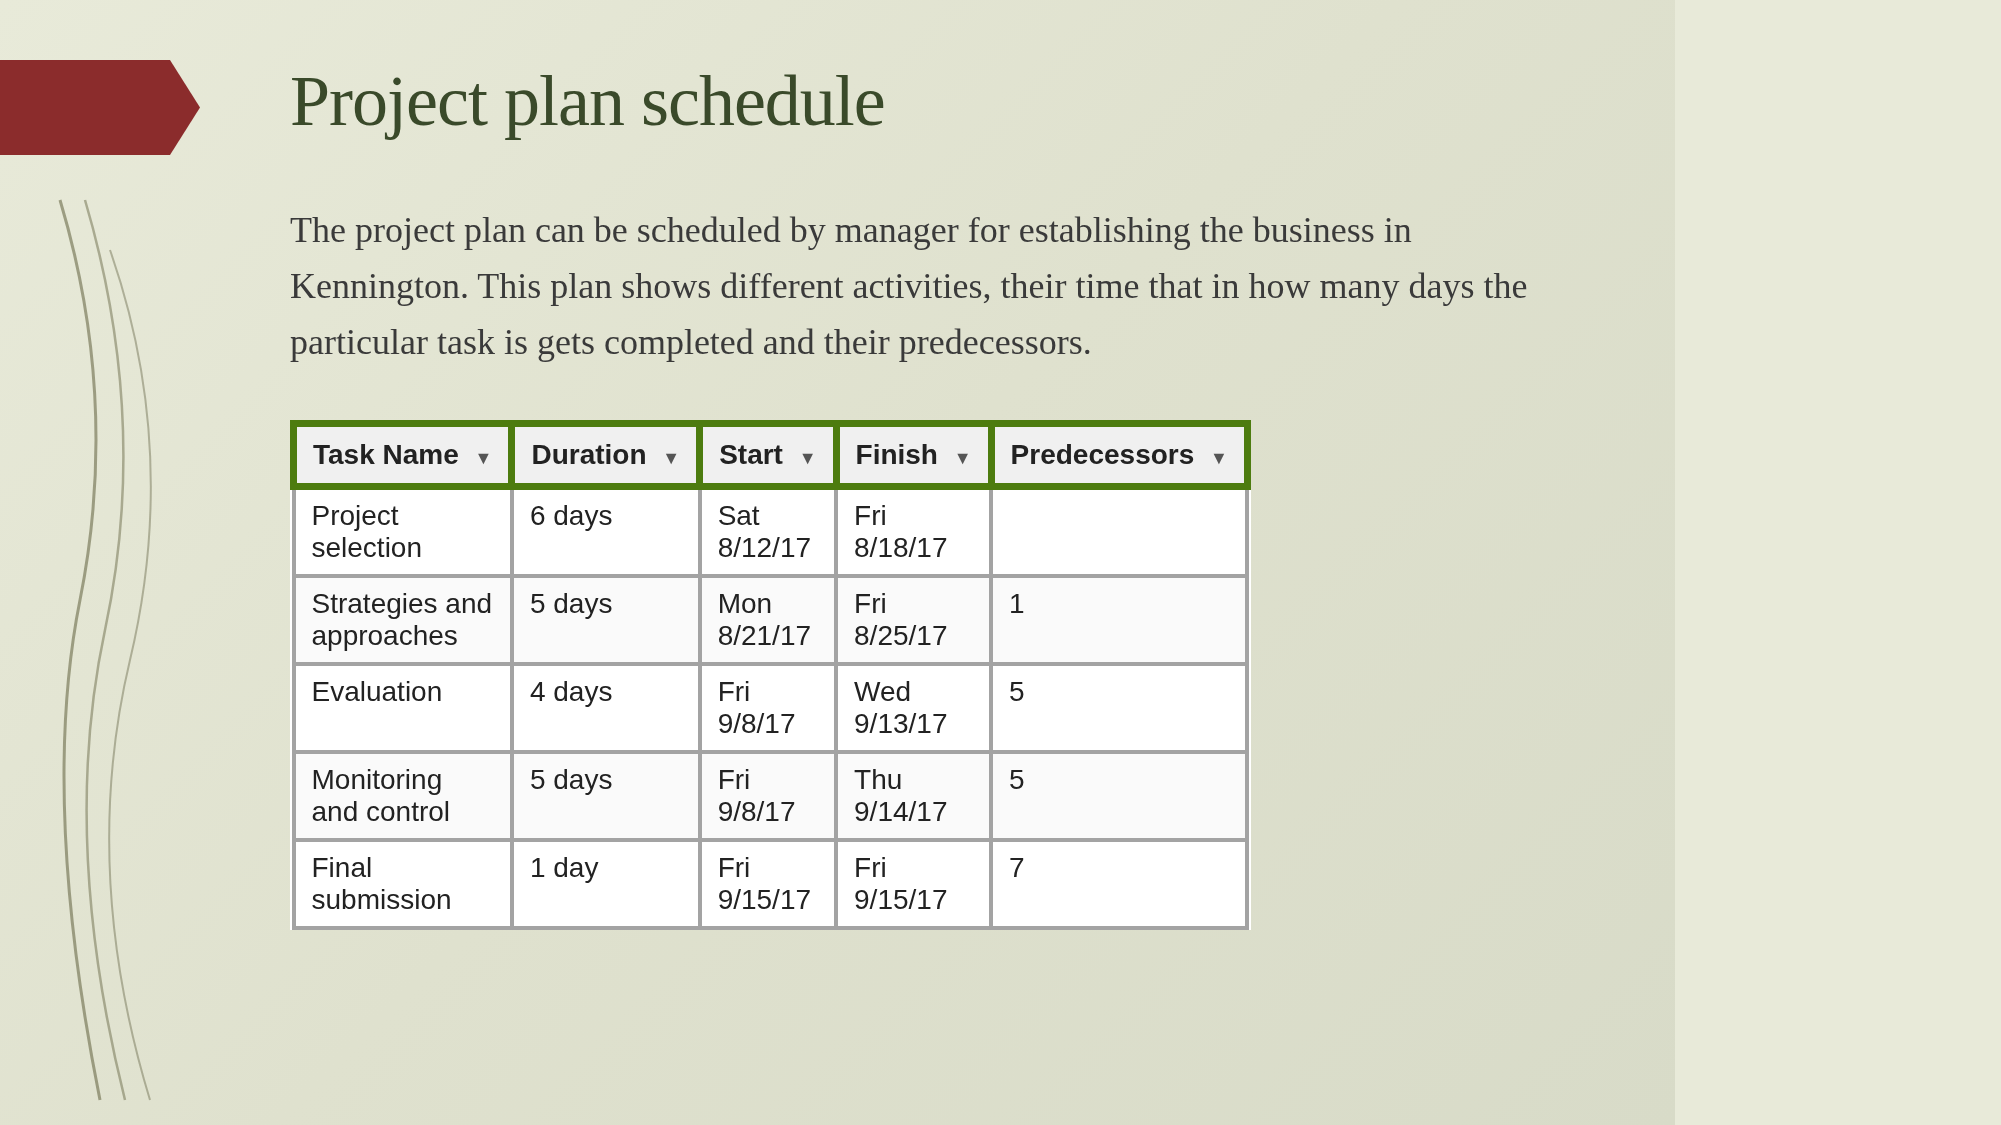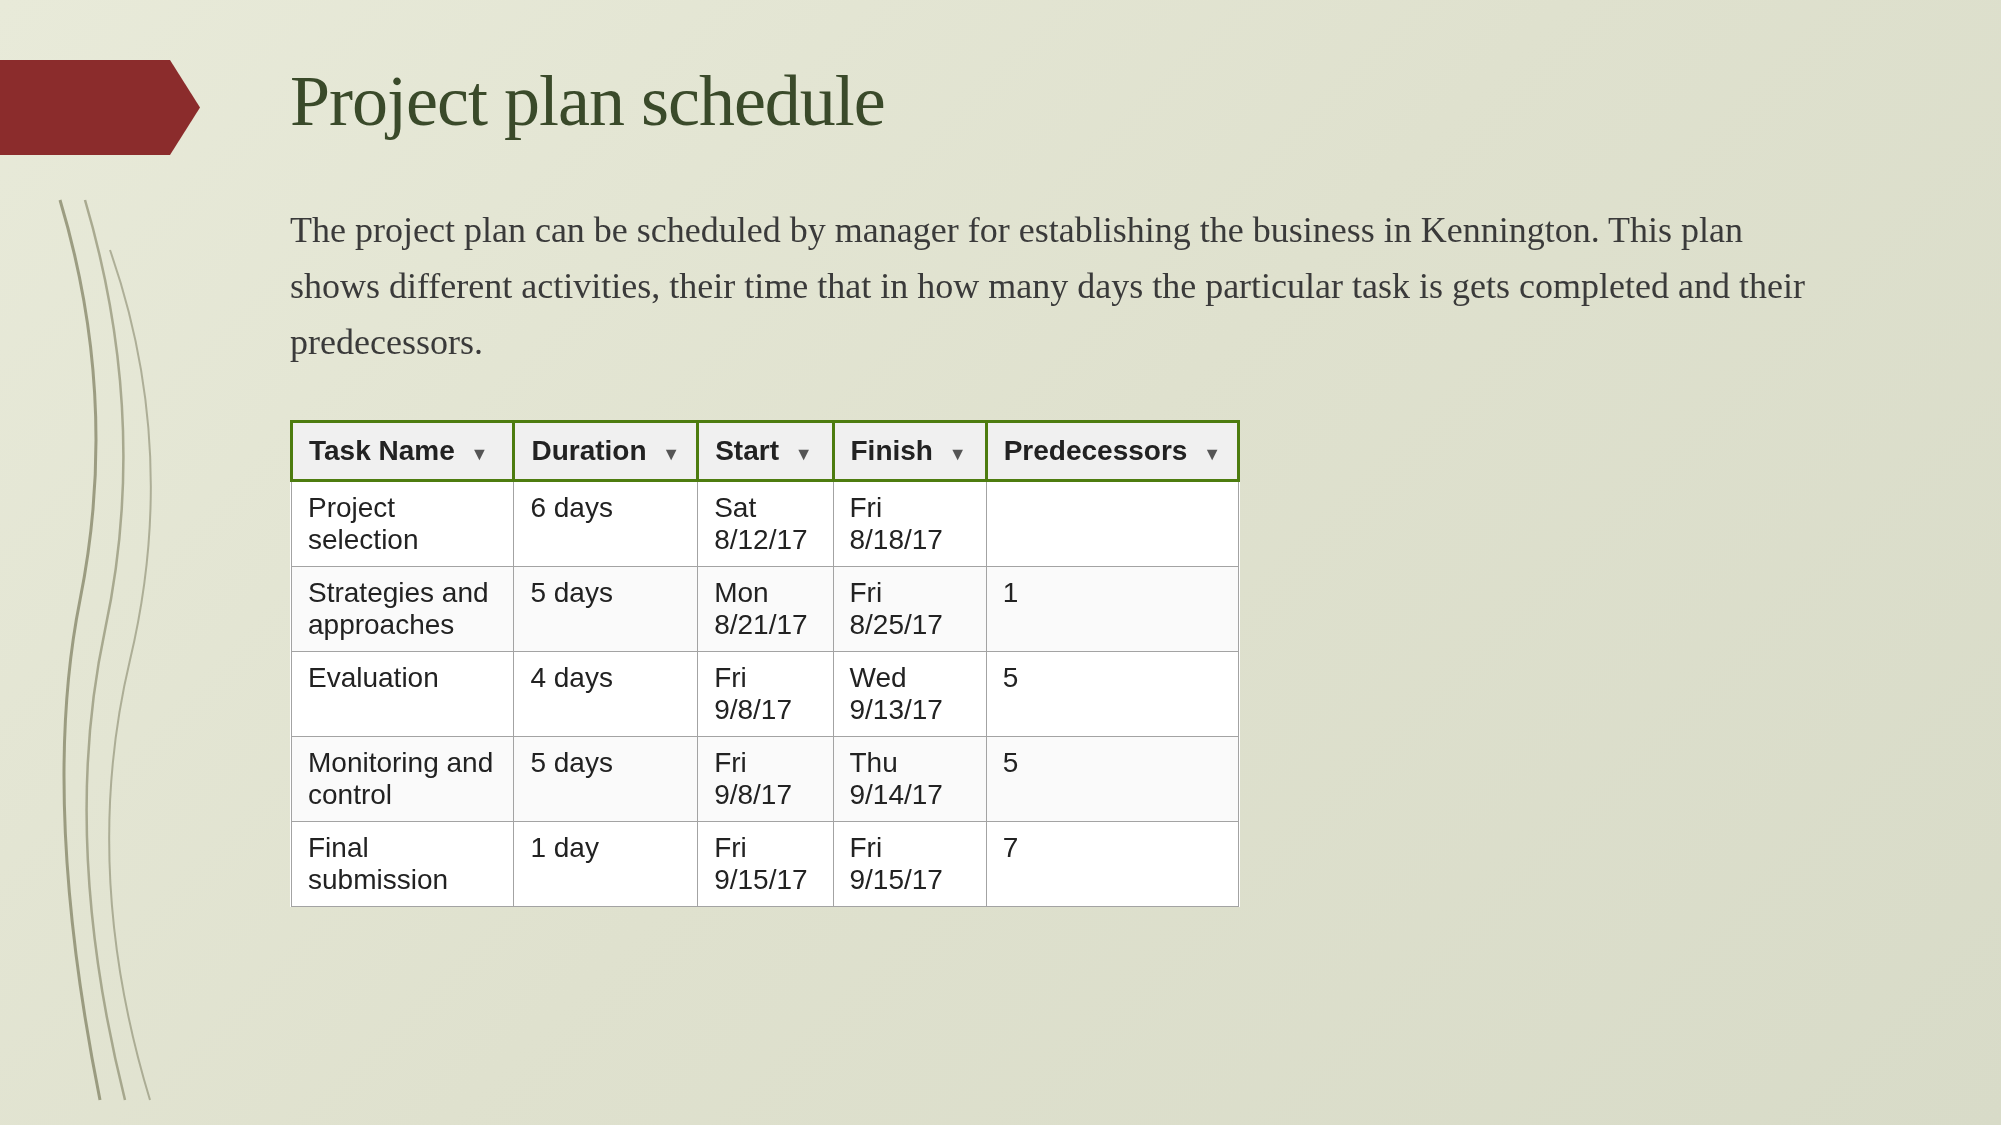--- a/index.html
+++ b/index.html
@@ -11,21 +11,21 @@
     body {
       width: 2001px;
       height: 1125px;
       background-color: #e8ead9;
       font-family: Georgia, 'Times New Roman', serif;
       overflow: hidden;
       position: relative;
     }
 
     .slide-container {
-      width: 2001px;
+      width: 1675px;
       height: 1125px;
       background: linear-gradient(135deg, #e8ead9 0%, #dfe1ce 50%, #d8dbc8 100%);
       position: relative;
       overflow: hidden;
     }
 
     
     .red-arrow {
       position: absolute;
       left: 0;
@@ -67,37 +67,37 @@
     .schedule-table {
       border-collapse: collapse;
       width: 950px;
       font-size: 28px;
       font-family: Arial, sans-serif;
       background: white;
     }
 
     .schedule-table th {
       background-color: #f0f0f0;
-      border: 3px solid #4d7c0f;
+      border: 7px solid #4d7c0f;
       padding: 12px 16px;
       text-align: left;
       font-weight: 600;
       color: #222;
       white-space: nowrap;
     }
 
     .schedule-table th .sort-arrow {
       display: inline-block;
       margin-left: 8px;
       font-size: 18px;
       color: #555;
     }
 
     .schedule-table td {
-      border: 1px solid #a3a3a3;
+      border: 4px solid #a3a3a3;
       padding: 10px 16px;
       color: #222;
       background: white;
       vertical-align: top;
     }
 
     .schedule-table tr:nth-child(even) td {
       background-color: #fafafa;
     }
 

